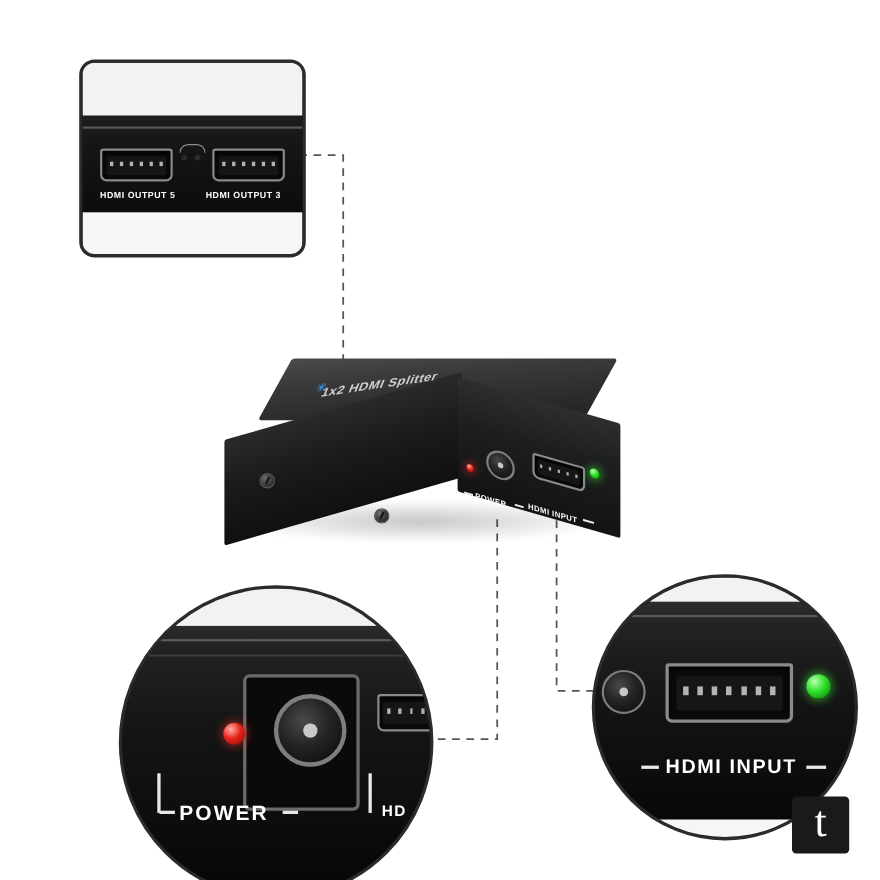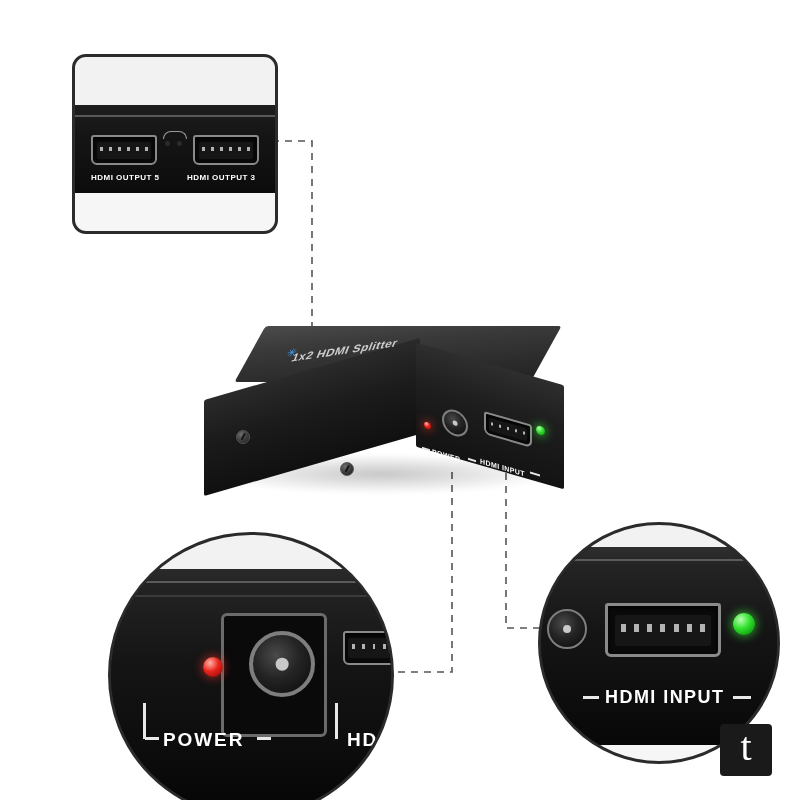--- a/index.html
+++ b/index.html
@@ -357,21 +357,21 @@
       <div class="pins">
           <i></i>
           <i></i>
           <i></i>
           <i></i>
           <i></i>
         </div>
     </div>
 
     <div class="silk" style="left:52px; top:194px; font-size:19px; letter-spacing:.1em;">POWER</div>
-    <div class="silk" style="left:236px; top:194px; font-size:19px; letter-spacing:.1em;">HD</div>
+    <div class="silk" style="left:236px; top:194px; font-size:14px; letter-spacing:.1em;">HD</div>
     <div class="silk-line" style="left:34px; top:202px; width:14px; height:3px;"></div>
     <div class="silk-line" style="left:146px; top:202px; width:14px; height:3px;"></div>
     <div style="position:absolute; left:32px; top:168px; width:3px; height:36px; background:#e8e8e8;"></div>
     <div style="position:absolute; left:224px; top:168px; width:3px; height:36px; background:#e8e8e8;"></div>
   </div>
 
   <div class="callout circle" id="callout-input" style="left:538px; top:522px; width:236px; height:236px;">
     <div class="face"></div>
     <div class="face-white-top" style="height:22px;"></div>
     <div class="face-white-bottom" style="height:16px;"></div>

